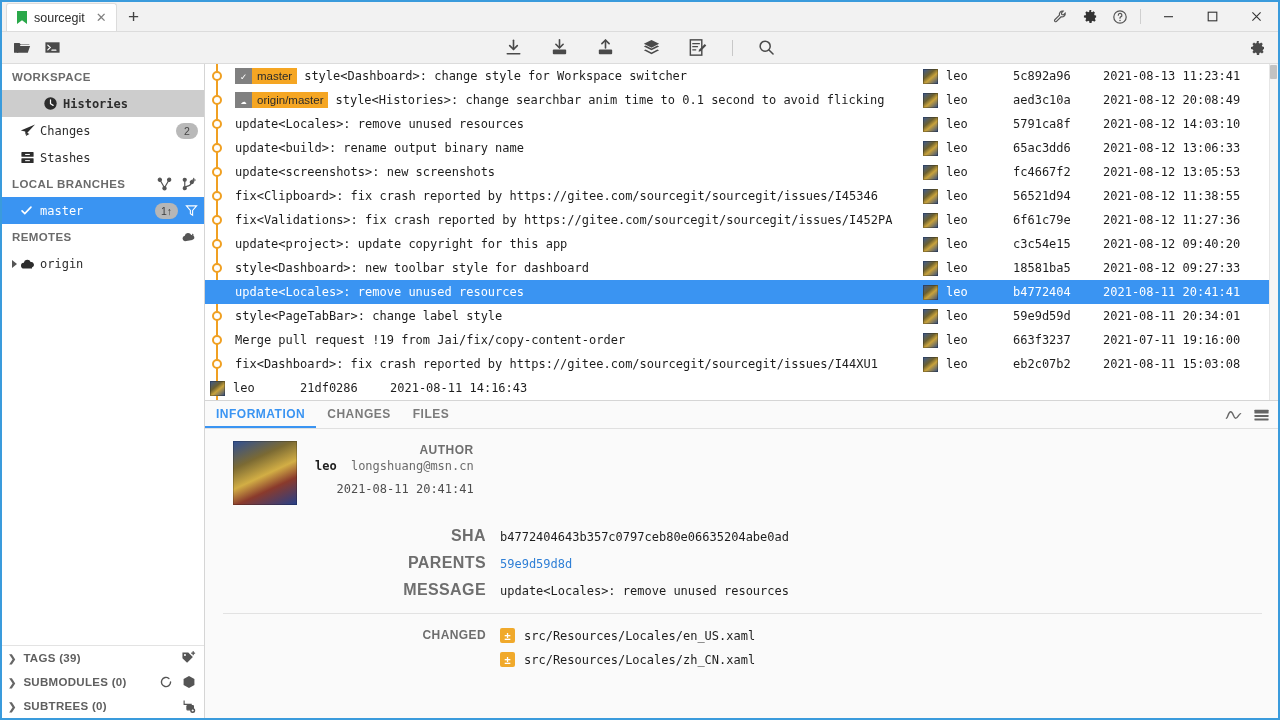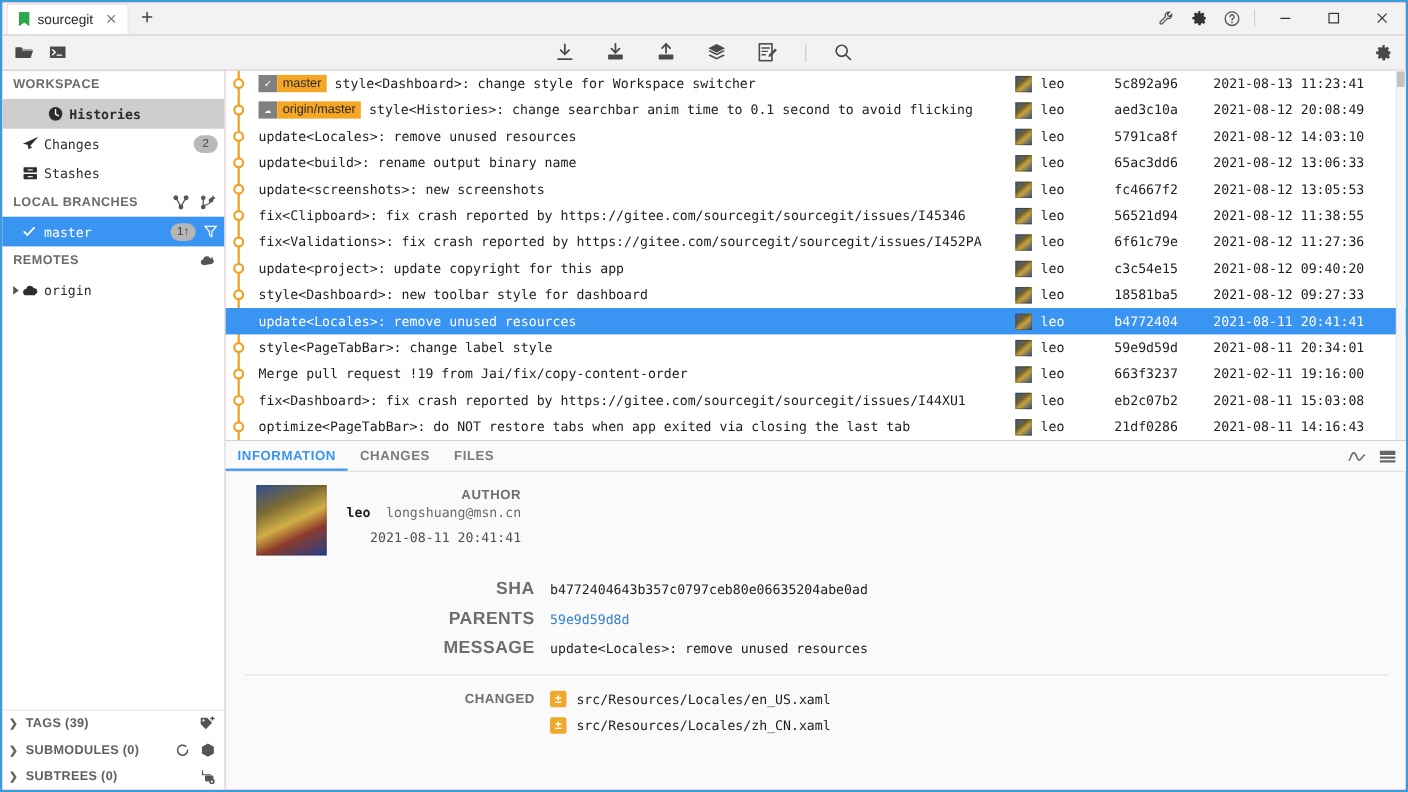--- a/index.html
+++ b/index.html
@@ -710,37 +710,34 @@
             </div>
             <div class="crow">
               <div class="c-subject">
                 <span>Merge pull request !19 from Jai/fix/copy-content-order</span>
               </div>
               <div class="c-author">
                 <span class="av"></span>
                 <span>leo</span>
               </div>
               <div class="c-sha">663f3237</div>
-              <div class="c-date">2021-02-11 19:16:00</div>
+              <div class="c-date">2021-07-11 19:16:00</div>
             </div>
             <div class="crow">
               <div class="c-subject">
                 <span>fix&lt;Dashboard&gt;: fix crash reported by https://gitee.com/sourcegit/sourcegit/issues/I44XU1</span>
               </div>
               <div class="c-author">
                 <span class="av"></span>
                 <span>leo</span>
               </div>
               <div class="c-sha">eb2c07b2</div>
               <div class="c-date">2021-08-11 15:03:08</div>
             </div>
             <div class="crow">
-              <div class="c-subject">
-                <span>optimize&lt;PageTabBar&gt;: do NOT restore tabs when app exited via closing the last tab</span>
-              </div>
               <div class="c-author">
                 <span class="av"></span>
                 <span>leo</span>
               </div>
               <div class="c-sha">21df0286</div>
               <div class="c-date">2021-08-11 14:16:43</div>
             </div>
           </div>
         <div class="vscroll">
           <div class="vthumb"></div>

